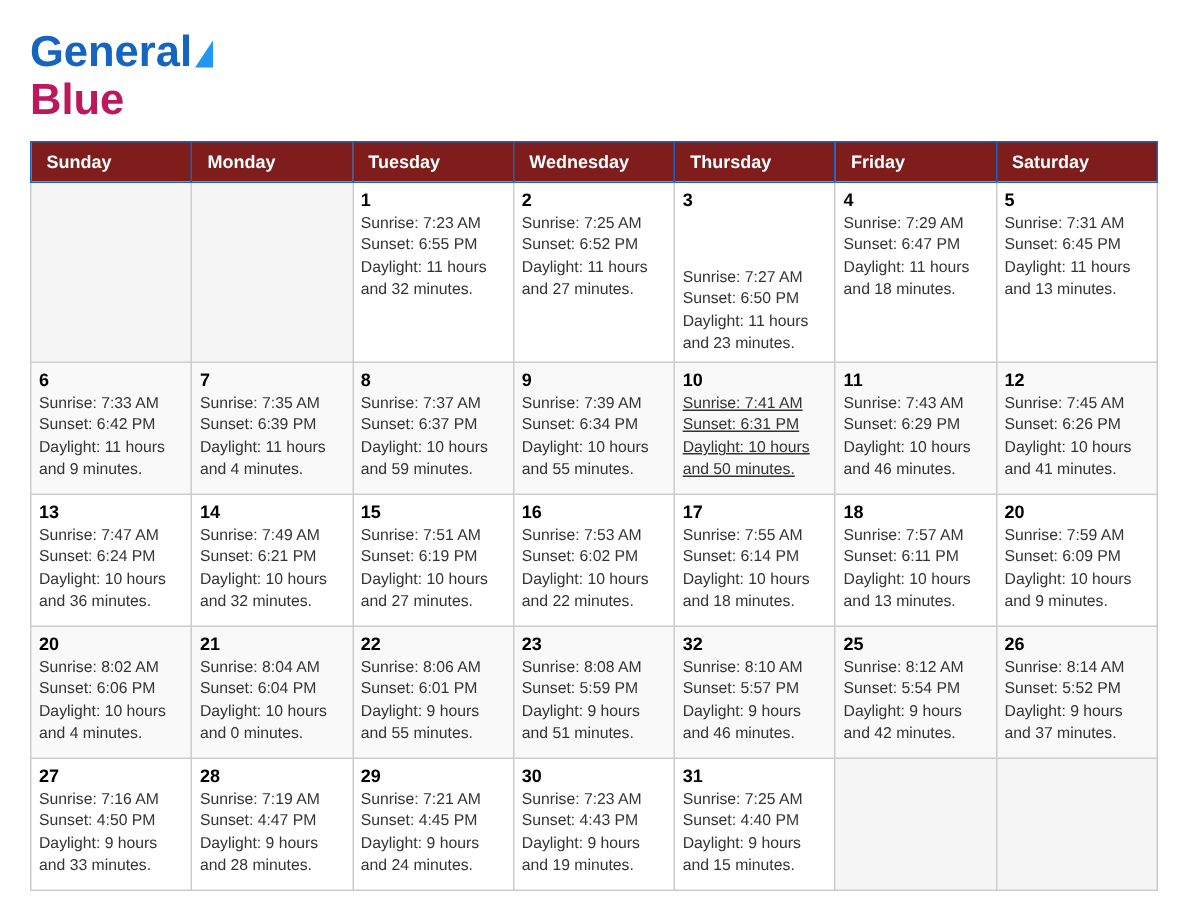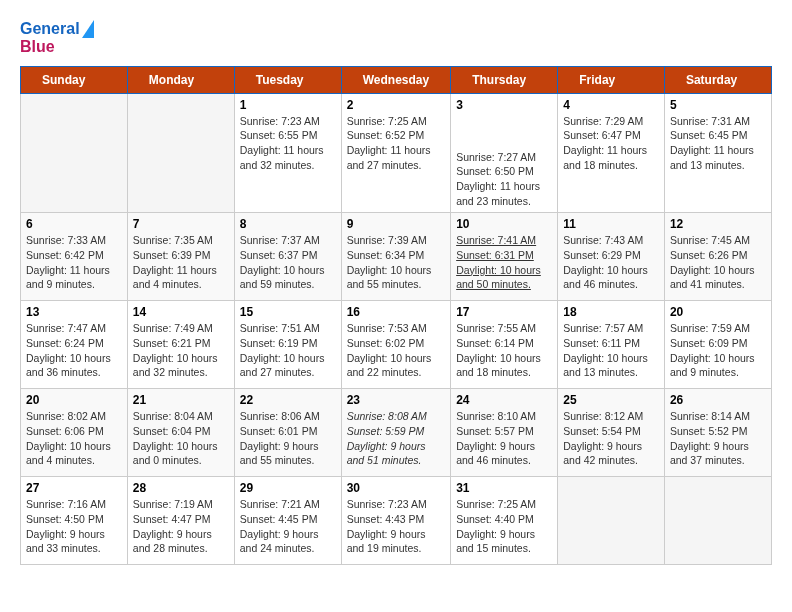--- a/index.html
+++ b/index.html
@@ -15,21 +15,21 @@
       justify-content: space-between;
       align-items: flex-start;
       margin-bottom: 10px;
     }
     .logo {
       display: flex;
       flex-direction: column;
       align-items: flex-start;
     }
     .logo-text {
-      font-size: 16px;
+      font-size: 29px;
       font-weight: bold;
       color: #1a1a2e;
       line-height: 1.1;
     }
     .logo-text span.blue { color: #1565c0; }
     .logo-triangle {
       width: 0;
       height: 0;
       border-left: 12px solid transparent;
       border-right: 0px solid transparent;
@@ -53,24 +53,24 @@
       font-size: 16px;
       color: #555;
       font-weight: normal;
     }
     table {
       width: 100%;
       border-collapse: collapse;
       font-size: 11px;
     }
     thead tr th {
-      background-color: #c2410c;
+      background-color: #7f1d1d;
       color: #fff;
       text-align: left;
-      padding: 6px 21px;
+      padding: 6px 10px;
       font-size: 12px;
       font-weight: bold;
       border: 1px solid #1565c0;
     }
     tbody tr td {
       border: 1px solid #ccc;
       vertical-align: top;
       padding: 4px 5px;
       min-height: 80px;
       height: 88px;
@@ -263,26 +263,26 @@
 Daylight: 10 hours and 0 minutes.</div>
         </td>
         <td>
           <span class="day-num">22</span>
           <div class="day-info" style="white-space: pre-line;">Sunrise: 8:06 AM
 Sunset: 6:01 PM
 Daylight: 9 hours and 55 minutes.</div>
         </td>
         <td>
           <span class="day-num">23</span>
-          <div class="day-info" style="white-space: pre-line; font-style: italic;">Sunrise: 8:08 AM
+          <div class="day-info" style="white-space: pre-line;">Sunrise: 8:08 AM
 Sunset: 5:59 PM
 Daylight: 9 hours and 51 minutes.</div>
         </td>
         <td>
-          <span class="day-num">24</span>
+          <span class="day-num">32</span>
           <div class="day-info" style="white-space: pre-line;">Sunrise: 8:10 AM
 Sunset: 5:57 PM
 Daylight: 9 hours and 46 minutes.</div>
         </td>
         <td>
           <span class="day-num">25</span>
           <div class="day-info" style="white-space: pre-line;">Sunrise: 8:12 AM
 Sunset: 5:54 PM
 Daylight: 9 hours and 42 minutes.</div>
         </td>

